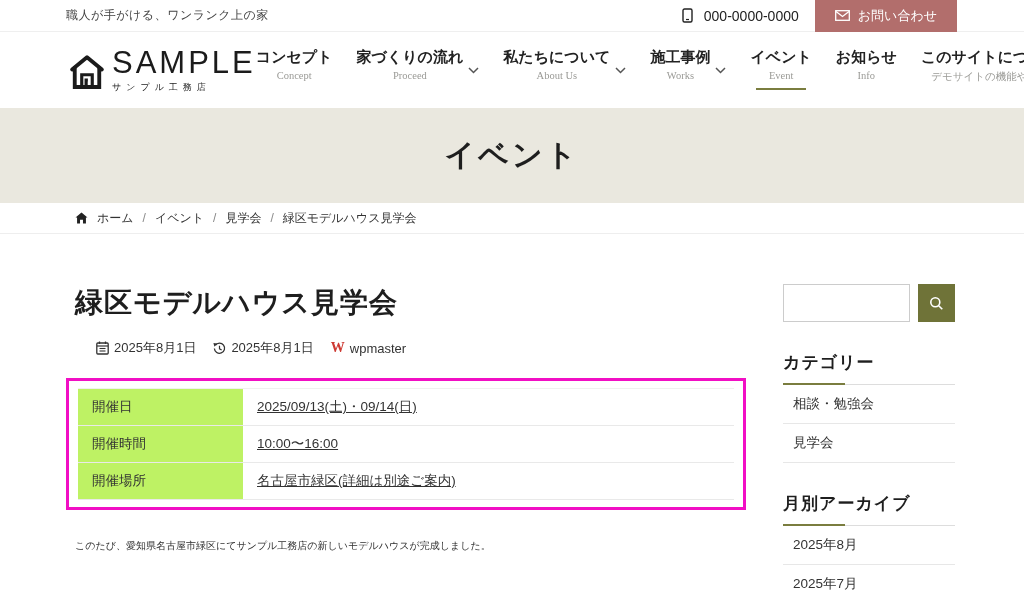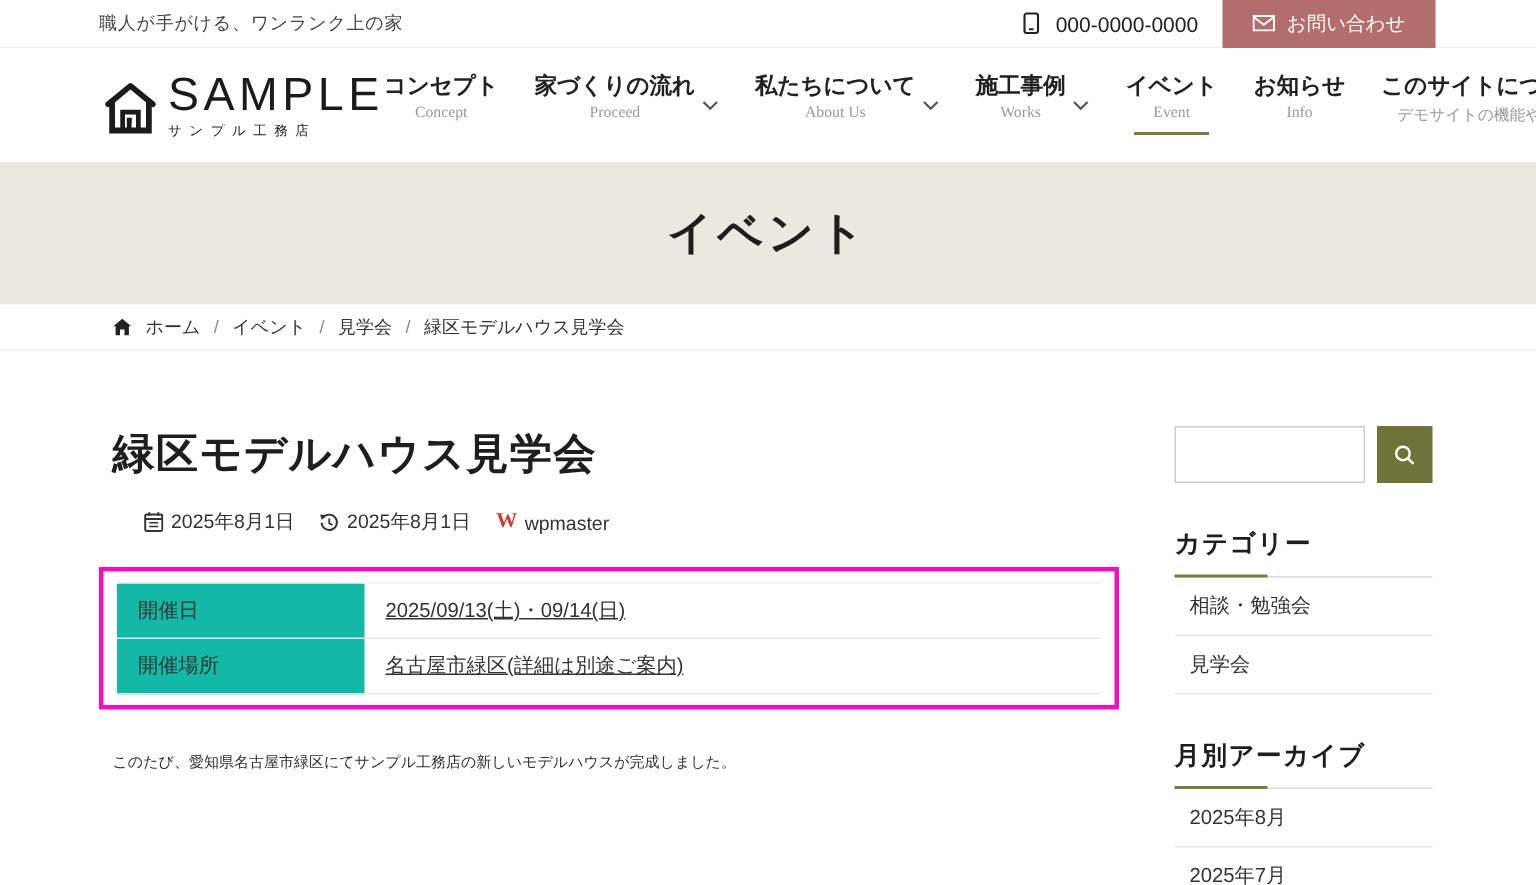--- a/index.html
+++ b/index.html
@@ -58,21 +58,21 @@
 
   
   .post-title { font-size:28px; font-weight:bold; letter-spacing:1px; color:#1e1e1e; }
   .meta { display:flex; align-items:center; gap:17px; margin-top:17px; font-size:13px; color:#333;padding-left:21px; }
   .meta-item { display:flex; align-items:center; gap:5px; }
   .author-w { color:#cd3a33; font-weight:bold; font-size:14px; font-family:"Liberation Serif","DejaVu Serif",serif; }
 
   .highlight-box { margin:21px -9px 0; border:3px solid #f10fc4; padding:7px 9px; }
   table.event-table { width:100%; border-collapse:collapse; font-size:13.5px; border-top:1px solid #f0f0f0; }
   .event-table th {
-    width:165px; background:#14b8a6; font-weight:normal; text-align:left;
+    width:165px; background:#bef264; font-weight:normal; text-align:left;
     padding:9px 14px; border-bottom:1px solid #e9e9e9; color:#333;
   }
   .event-table td { padding:9px 14px; border-bottom:1px solid #e9e9e9; color:#333;text-decoration:underline; }
 
   .para { font-size:10px; line-height:1.8; margin-top:27px; color:#2f2f2f; }
 
   
   .search-row { display:flex; }
   .search-input { width:127px; height:38px; border:1px solid #ccc; background:#fff; padding:0 8px; font-size:13px; }
   .search-btn {
@@ -252,20 +252,24 @@
     </div>
 
     <div class="highlight-box">
       <table class="event-table">
         <tbody>
             <tr>
           <th>開催日</th>
           <td>2025/09/13(土)・09/14(日)</td>
         </tr>
         <tr>
+          <th>開催時間</th>
+          <td>10:00〜16:00</td>
+        </tr>
+        <tr>
           <th>開催場所</th>
           <td>名古屋市緑区(詳細は別途ご案内)</td>
         </tr>
       </tbody>
         </table>
     </div>
 
     <p class="para">このたび、愛知県名古屋市緑区にてサンプル工務店の新しいモデルハウスが完成しました。</p>
 
   </article>

